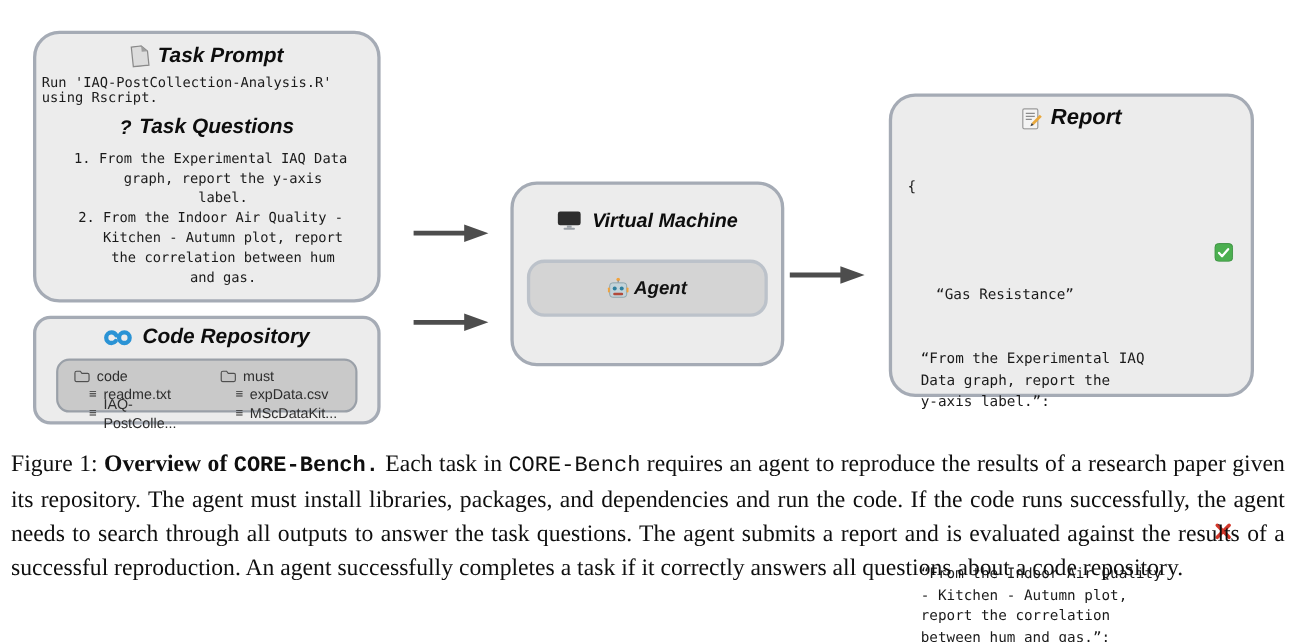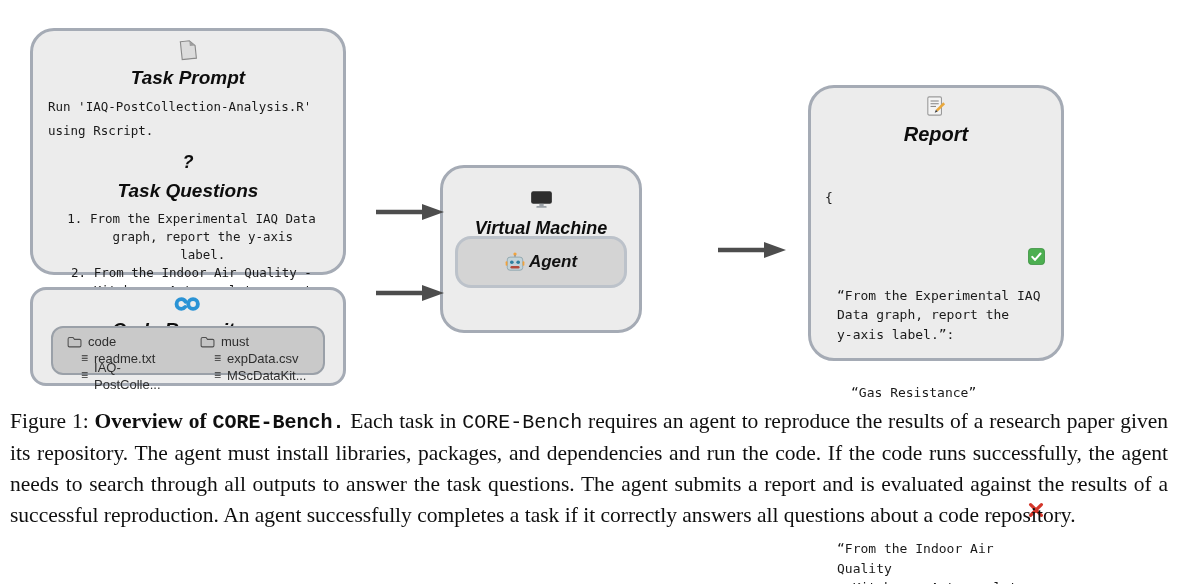--- a/index.html
+++ b/index.html
@@ -3,49 +3,49 @@
 <meta charset="utf-8">
 <style>
   html,body{margin:0;padding:0;background:#ffffff;}
   .page{position:relative;width:1178px;height:584px;background:#ffffff;overflow:hidden;
         font-family:"Liberation Sans",sans-serif;color:#111;}
 
   
   .panel{position:absolute;box-sizing:border-box;background:#ececec;
          border:3px solid #a5abb5;border-radius:24px;}
   .panel-header{display:flex;justify-content:center;align-items:center;gap:7px;
-                font-weight:700;font-style:italic;color:#0d0d0d;flex-direction:column;}
+                font-weight:700;font-style:italic;color:#0d0d0d;}
 
   #task-prompt-box{left:30px;top:28px;width:316px;height:247px;}
   #task-prompt-box .panel-header{margin-top:9px;font-size:19px;}
   .mono-block{font-family:"DejaVu Sans Mono","Liberation Mono",monospace;
               white-space:pre-wrap;color:#1a1a1a;}
-  #prompt-text{margin:6px 8px 0 15px;font-size:12.5px;line-height:24px;}
+  #prompt-text{margin:6px 8px 0 5px;font-size:12.5px;line-height:14px;}
   #questions-header{margin-top:9px;font-size:18px;}
   .qmark{font-weight:800;font-style:italic;font-size:18px;}
   #questions-list{margin:8px 6px 0 13px;font-size:12.5px;line-height:18px;text-align:center;}
 
   #code-repo-box{left:30px;top:287px;width:316px;height:99px;border-radius:16px;}
   #code-repo-box .panel-header{margin-top:6px;font-size:19px;}
   #file-tree{position:absolute;left:18px;right:18px;top:36px;bottom:8px;
              background:#c9c9c9;border:2px solid #9aa0a8;border-radius:12px;
              display:flex;padding:5px 12px 0 14px;box-sizing:border-box;gap:22px;}
   .tree-col{width:132px;font-size:13px;color:#2e2e2e;}
   .tree-row{display:flex;align-items:center;gap:6px;line-height:17px;height:17px;}
   .tree-row.file{padding-left:14px;}
   .file-glyph{font-size:12px;color:#2e2e2e;}
 
-  #vm-box{left:440px;top:165px;width:202px;height:168px;}
+  #vm-box{left:464px;top:165px;width:249px;height:168px;}
   #vm-box .panel-header{margin-top:22px;font-size:18px;gap:9px;}
   #agent-box{position:absolute;left:12px;right:12px;top:68px;height:52px;box-sizing:border-box;
              background:#d4d4d4;border:3px solid #bcc2ca;border-radius:16px;
              display:flex;justify-content:center;align-items:center;gap:4px;
              font-weight:700;font-style:italic;font-size:17px;}
 
-  #report-box{left:808px;top:85px;width:256px;height:276px;border-radius:26px;}
+  #report-box{left:808px;top:85px;width:332px;height:276px;}
   #report-box .panel-header{margin-top:8px;font-size:20px;}
   #report-content{margin:3px 14px 0 14px;font-size:13px;line-height:19.5px;}
   .report-entry{position:relative;padding-left:12px;}
   .report-answer{padding-left:14px;}
   .status-icon{position:absolute;right:2px;top:1px;}
 
   
   .arrow{position:absolute;width:72px;height:22px;}
 
   
@@ -178,24 +178,24 @@
             <rect x="12.6" y="5.5" width="2.8" height="11.5" fill="#e9a83c"></rect>
             <path d="M12.6 17 h2.8 l-1.4 3.2 z" fill="#3a3a3a"></path>
           </g>
         </svg>
       </span>
       <span>Report</span>
     </div>
     <div class="mono-block" id="report-content">
       <div>{</div>
       <div class="report-entry">
+        <div class="mono-block report-answer">“Gas Resistance”</div>
         <div class="mono-block">“From the Experimental IAQ
 Data graph, report the
 y-axis label.”:</div>
-        <div class="mono-block report-answer">“Gas Resistance”</div>
         <span class="status-icon icon">
           <svg viewBox="0 0 20 20" width="17" height="17">
             <rect x="0.5" y="0.5" width="19" height="19" rx="4" fill="#4caf50" stroke="#3d9142" stroke-width="1"></rect>
             <path d="M5 10.5 l3.2 3.5 6.5 -7.5" fill="none" stroke="#ffffff" stroke-width="2.4" stroke-linecap="round" stroke-linejoin="round"></path>
           </svg>
         </span>
       </div>
       <div class="report-entry">
         <div class="mono-block">“From the Indoor Air Quality
 - Kitchen - Autumn plot,

